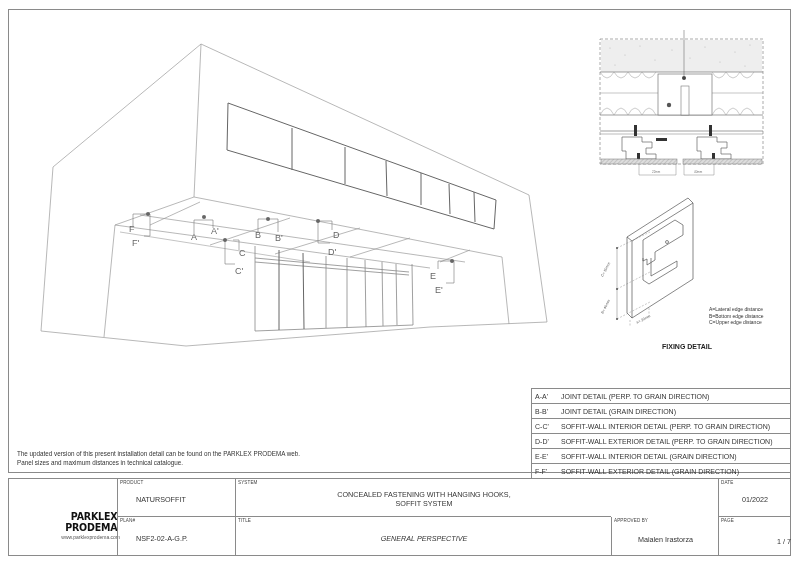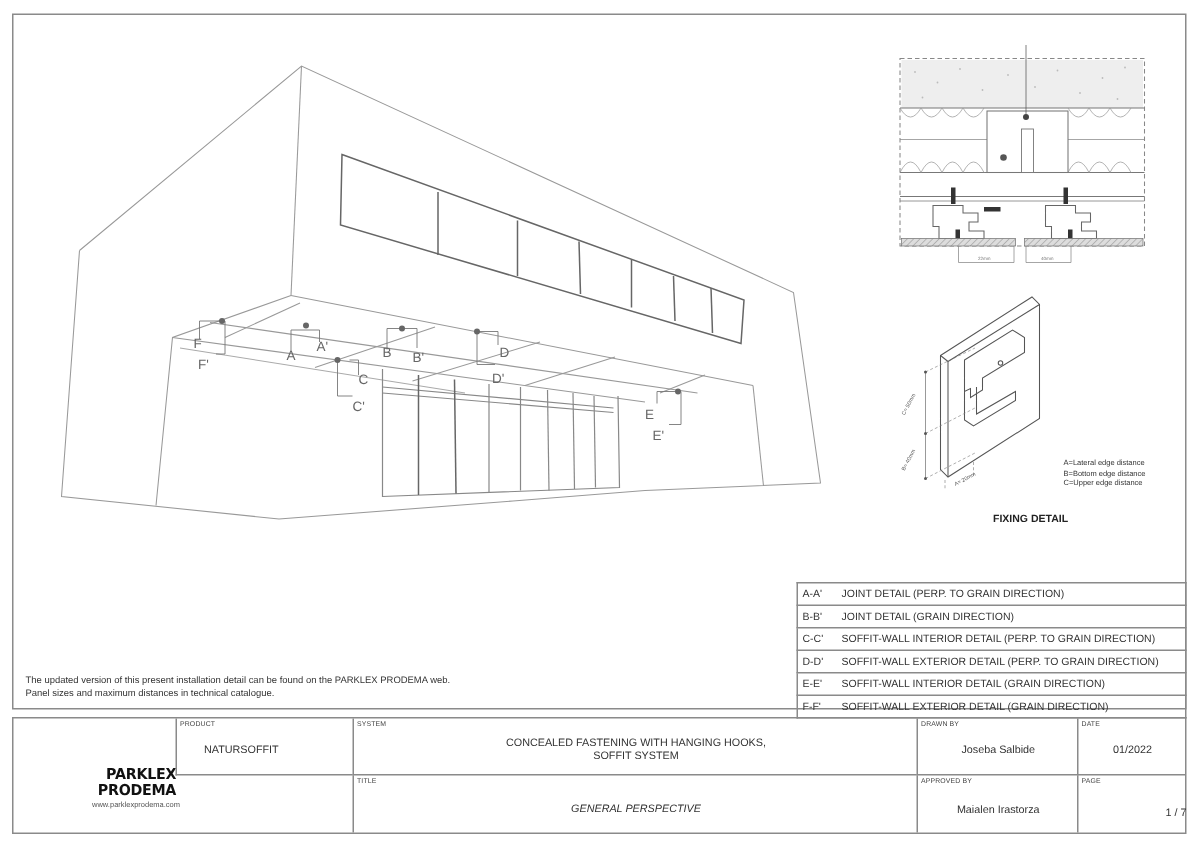--- a/index.html
+++ b/index.html
@@ -238,37 +238,37 @@
 <div class="titleblock">
   <div class="logo">
     <div class="logo-name">PARKLEX PRODEMA</div>
     <div class="logo-url">www.parklexprodema.com</div>
   </div>
 
   <div class="cell" style="left:108px;top:0;width:118px;height:38px;border-left-width:1px;border-bottom-width:1px;">
     <span class="lbl">PRODUCT</span>
     <span class="val" style="left:18px;top:16px;">NATURSOFFIT</span>
   </div>
+  <div class="cell" style="left:108px;top:38px;width:118px;height:38px;border-left-width:1px;">
+    <span class="lbl">PLAN#</span>
+    <span class="val" style="left:18px;top:17px;">NSF2-02-A-G.P.</span>
+  </div>
 
   <div class="cell" style="left:226px;top:0;width:376px;height:38px;border-left-width:1px;border-bottom-width:1px;">
     <span class="lbl">SYSTEM</span>
     <div class="val" style="left:0;width:376px;top:11px;text-align:center;line-height:9px;">
       <div>CONCEALED FASTENING WITH HANGING HOOKS,</div>
       <div>SOFFIT SYSTEM</div>
     </div>
   </div>
   <div class="cell" style="left:226px;top:38px;width:376px;height:38px;border-left-width:1px;">
     <span class="lbl">TITLE</span>
     <div class="val" style="left:0;width:376px;top:17px;text-align:center;font-style:italic;">GENERAL PERSPECTIVE</div>
   </div>
 
-  <div class="cell" style="left:602px;top:0;width:107px;height:38px;border-left-width:1px;border-bottom-width:1px;">
-    <span class="lbl">DRAWN BY</span>
-    <div class="val" style="left:0;width:107px;top:16px;text-align:center;">Joseba Salbide</div>
-  </div>
   <div class="cell" style="left:602px;top:38px;width:107px;height:38px;border-left-width:1px;">
     <span class="lbl">APPROVED BY</span>
     <div class="val" style="left:0;width:107px;top:18px;text-align:center;">Maialen Irastorza</div>
   </div>
 
   <div class="cell" style="left:709px;top:0;width:72px;height:38px;border-left-width:1px;border-bottom-width:1px;">
     <span class="lbl">DATE</span>
     <div class="val" style="left:0;width:72px;top:16px;text-align:center;">01/2022</div>
   </div>
   <div class="cell" style="left:709px;top:38px;width:72px;height:38px;border-left-width:1px;">

